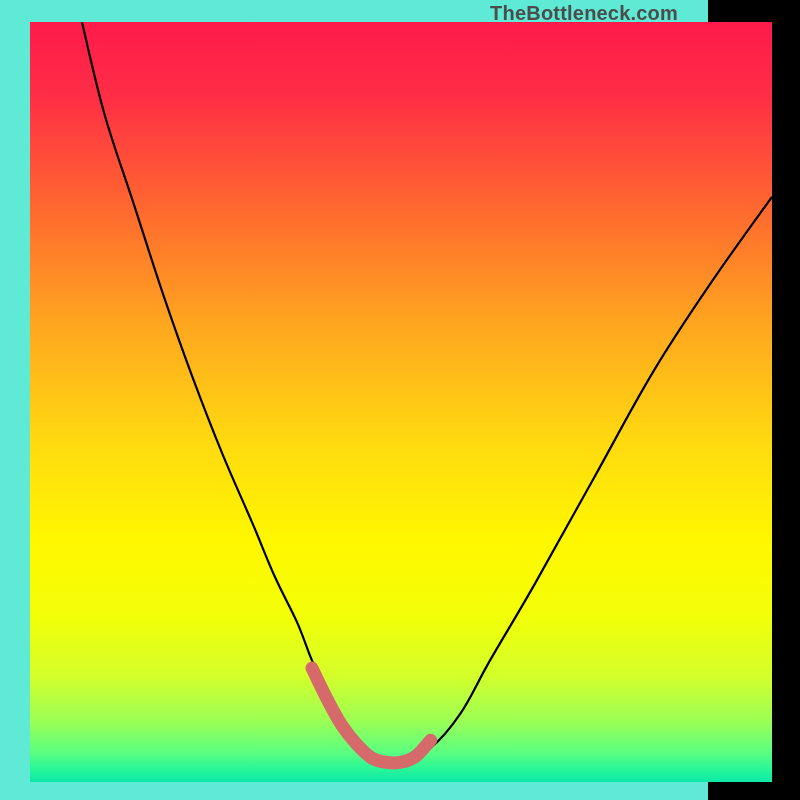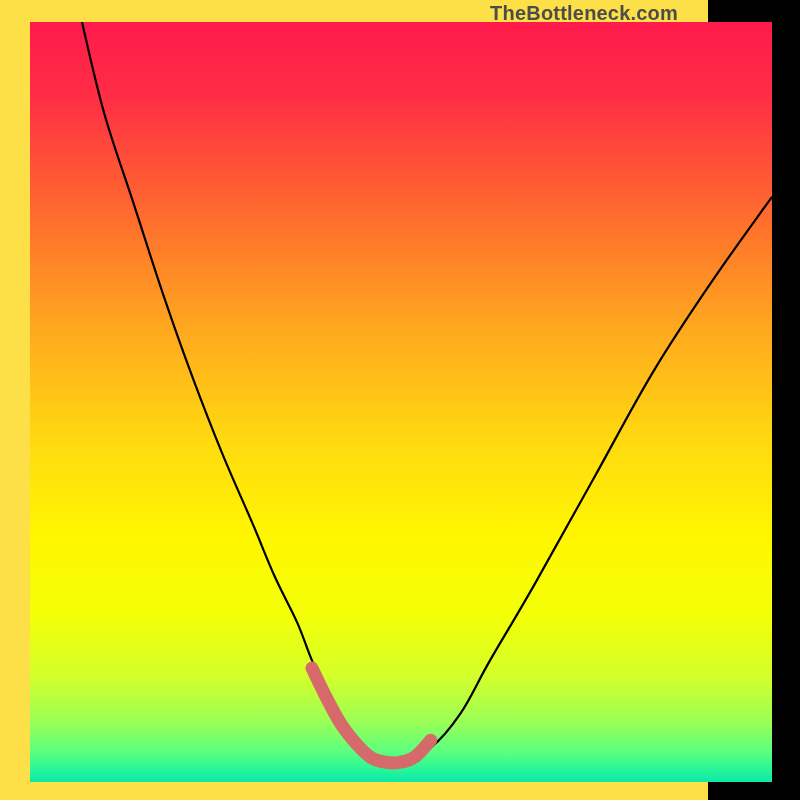--- a/index.html
+++ b/index.html
@@ -1,21 +1,21 @@
 <!DOCTYPE html>
 <html><head>
 <meta charset="utf-8">
 <style>
   * { margin: 0; padding: 0; box-sizing: border-box; }
   html, body { width: 800px; height: 800px; background: #000; overflow: hidden; }
   .frame {
     position: absolute;
     left: 0; top: 0;
     width: 708px; height: 800px;
-    background: #fde047;
+    background: #5eead4;
   }
   .plot {
     position: absolute;
     left: 30px;
     top: 22px;
     width: 742px;
     height: 760px;
   }
   .watermark {
     position: absolute;

